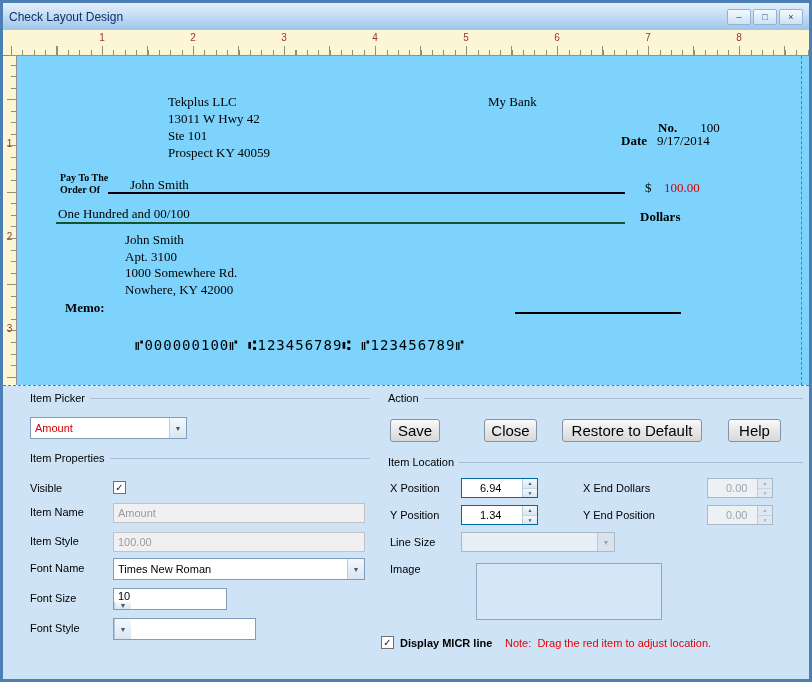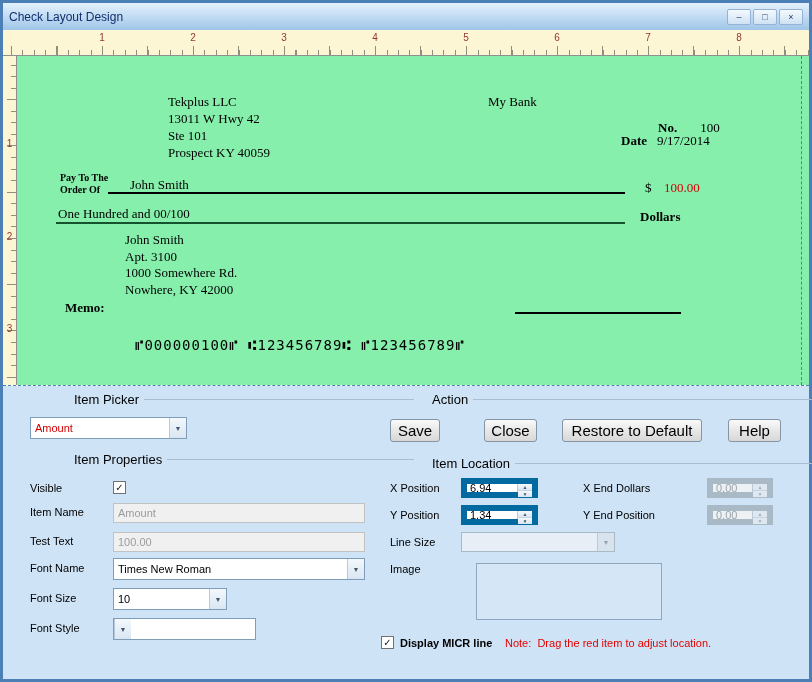--- a/index.html
+++ b/index.html
@@ -24,21 +24,21 @@
 
   .design-row{flex:0 0 330px;display:flex;border-bottom:1px dashed #4d7fb7;background:#fff;}
   .vruler{flex:0 0 14px;background:#fcf6d4;border-right:1px solid #8f8f8f;position:relative;overflow:hidden;}
   .vticks{position:absolute;right:0;top:-3px;bottom:0;}
   .vticks.minor{width:5px;background:repeating-linear-gradient(to bottom,#8f8f80 0 1px,transparent 1px 11.56px);}
   .vticks.major{width:9px;background:repeating-linear-gradient(to bottom,#8f8f80 0 1px,transparent 1px 46.25px);}
   .vnum{position:absolute;left:1px;width:11px;text-align:center;font-size:10px;color:#943634;}
   .vn1{top:82px}.vn2{top:175px}.vn3{top:267px}
 
   
-  .check-canvas{flex:1;position:relative;background:#86efac;font-family:"Liberation Serif",serif;font-size:13px;color:#000;}
+  .check-canvas{flex:1;position:relative;background:#7dd3fc;font-family:"Liberation Serif",serif;font-size:13px;color:#000;}
   .check-canvas>*{position:absolute;}
   .b{font-weight:bold;}
   .red{color:#d40000;}
   .c-payer{left:151px;top:37px;line-height:17px;}
   .c-bank{left:471px;top:38px;}
   .c-number{left:641px;top:44px;display:flex;gap:23px;margin-top:20px;}
   .c-date{left:604px;top:77px;display:flex;gap:10px;}
   .c-payto{left:43px;top:116px;font-size:10px;font-weight:bold;line-height:12px;}
   .c-payeeline{left:91px;top:121px;width:517px;height:17px;border-bottom:2px solid #000;padding-left:22px;}
   .c-dollar{left:628px;top:124px;}
@@ -47,34 +47,34 @@
   .c-dollars{left:623px;top:153px;}
   .c-addr{left:108px;top:176px;line-height:16.5px;}
   .c-memolbl{left:48px;top:244px;}
   .c-memoline{left:88px;top:241px;width:228px;height:18px;border-bottom:2px solid #000;padding-left:5px;}
   .c-sig{left:498px;top:256px;width:166px;height:2px;background:#000;}
   .c-micr{left:118px;top:281px;font-family:"DejaVu Sans Mono",monospace;font-size:14px;letter-spacing:1px;}
   .c-rightmargin{left:784px;top:0;bottom:0;width:0;border-left:1px dashed #4d7fb7;}
 
   
   .bottom-panel{flex:1;position:relative;background:#cee3f6;}
-  .group-header{position:absolute;display:flex;align-items:center;gap:5px;font-size:13px;color:#000;margin-left:44px;}
+  .group-header{position:absolute;display:flex;align-items:center;gap:5px;font-size:11px;color:#000;}
   .gh-line{flex:1;height:1px;background:#a9bed2;}
   .ui-label{position:absolute;font-size:11px;color:#000;white-space:nowrap;}
   .combo{position:absolute;height:22px;background:#fff;border:1px solid #7f9db9;display:flex;align-items:stretch;}
   .combo-text{flex:1;display:flex;align-items:center;padding-left:4px;font-size:11px;white-space:nowrap;overflow:hidden;}
   .combo-btn{width:17px;display:flex;align-items:center;justify-content:center;font-size:7px;color:#44586e;
              background:linear-gradient(#f3f8fc,#d9e6f2);border-left:1px solid #b9cadb;}
   .combo.disabled{background:#e8eef5;border-color:#aab9c6;}
   .combo.disabled .combo-btn{color:#93a5b5;background:#d9e3ed;}
   .textfield{position:absolute;height:20px;border:1px solid #c2c2c2;background:#f0f0f0;color:#9b9b9b;font-size:11px;
              padding:0 4px;font-family:"Liberation Sans",sans-serif;}
   .btn{position:absolute;height:23px;border:1px solid #8494a4;border-radius:3px;cursor:default;
        background:linear-gradient(#fafafa,#e9e9e9 45%,#d8d8d8);font-size:15px;font-family:"Liberation Sans",sans-serif;color:#000;}
-  .spinner{position:absolute;height:20px;border:6px solid #0369a1;background:#fff;display:flex;}
+  .spinner{position:absolute;height:20px;border:1px solid #0369a1;background:#fff;display:flex;padding-left:15px;}
   .spin-input{flex:1;min-width:0;border:none;background:transparent;font-size:11px;padding-left:3px;
               font-family:"Liberation Sans",sans-serif;color:#000;}
   .spin-btns{width:15px;display:flex;flex-direction:column;border-left:1px solid #b9cadb;}
   .spin-up,.spin-down{flex:1;display:flex;align-items:center;justify-content:center;font-size:5px;color:#44586e;
               background:linear-gradient(#f3f8fc,#d9e6f2);}
   .spin-up{border-bottom:1px solid #c6d4e2;}
   .spinner.disabled{background:#eef1f4;border-color:#aab9c6;}
   .spinner.disabled .spin-input{color:#9aa5ae;}
   .spinner.disabled .spin-up,.spinner.disabled .spin-down{color:#9fb0bf;background:#dfe8f0;}
   .checkbox{position:absolute;width:13px;height:13px;background:#fff;border:1px solid #707070;display:flex;
@@ -88,21 +88,21 @@
   .p-gh-props{left:27px;top:66px;width:340px;}
   .p-lbl-visible{left:27px;top:96px;}
   .p-cb-visible{left:110px;top:95px;}
   .p-lbl-itemname{left:27px;top:120px;}
   .p-fld-itemname{left:110px;top:117px;width:252px;}
   .p-lbl-itemtext{left:27px;top:149px;}
   .p-fld-itemtext{left:110px;top:146px;width:252px;}
   .p-lbl-fontname{left:27px;top:176px;}
   .p-combo-fontname{left:110px;top:172px;width:252px;}
   .p-lbl-fontsize{left:27px;top:206px;}
-  .p-combo-fontsize{left:110px;top:202px;width:114px;}
+  .p-combo-fontsize{left:110px;top:202px;width:114px;flex-direction:column;}
   .p-lbl-fontstyle{left:27px;top:236px;}
   .p-combo-fontstyle{left:110px;top:232px;width:143px;}
   .p-gh-action{left:385px;top:6px;width:415px;}
   .p-btn-save{left:387px;top:33px;width:50px;}
   .p-btn-close{left:481px;top:33px;width:53px;}
   .p-btn-restore{left:559px;top:33px;width:140px;}
   .p-btn-help{left:725px;top:33px;width:53px;}
   .p-gh-location{left:385px;top:70px;width:415px;}
   .p-lbl-xpos{left:387px;top:96px;}
   .p-spin-x{left:458px;top:92px;width:77px;}
@@ -218,21 +218,21 @@
     <div class="group-header p-gh-props">
       <span>Item Properties</span>
       <span class="gh-line"></span>
     </div>
     <span class="ui-label p-lbl-visible">Visible</span>
     <div class="checkbox p-cb-visible">
       <span>✓</span>
     </div>
     <span class="ui-label p-lbl-itemname">Item Name</span>
     <input class="textfield p-fld-itemname" disabled="" value="Amount" style="">
-    <span class="ui-label p-lbl-itemtext">Test Text</span>
+    <span class="ui-label p-lbl-itemtext">Item Style</span>
     <input class="textfield p-fld-itemtext" disabled="" value="100.00" style="">
     <span class="ui-label p-lbl-fontname">Font Name</span>
     <div class="combo p-combo-fontname">
       <span class="combo-text">Times New Roman</span>
       <span class="combo-btn">▼</span>
     </div>
     <span class="ui-label p-lbl-fontsize">Font Size</span>
     <div class="combo p-combo-fontsize">
       <span class="combo-text">10</span>
       <span class="combo-btn">▼</span>

